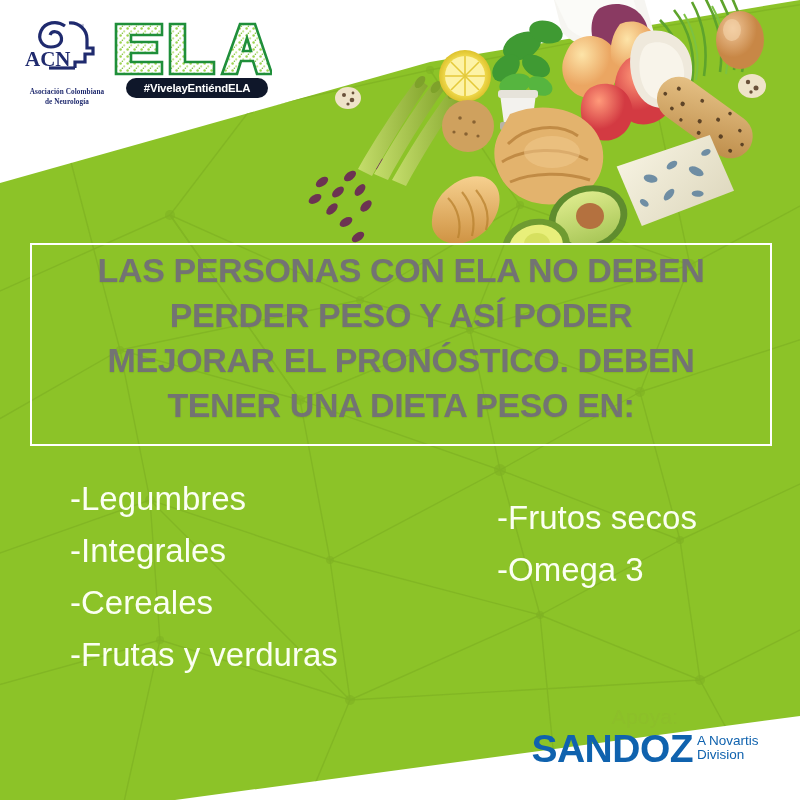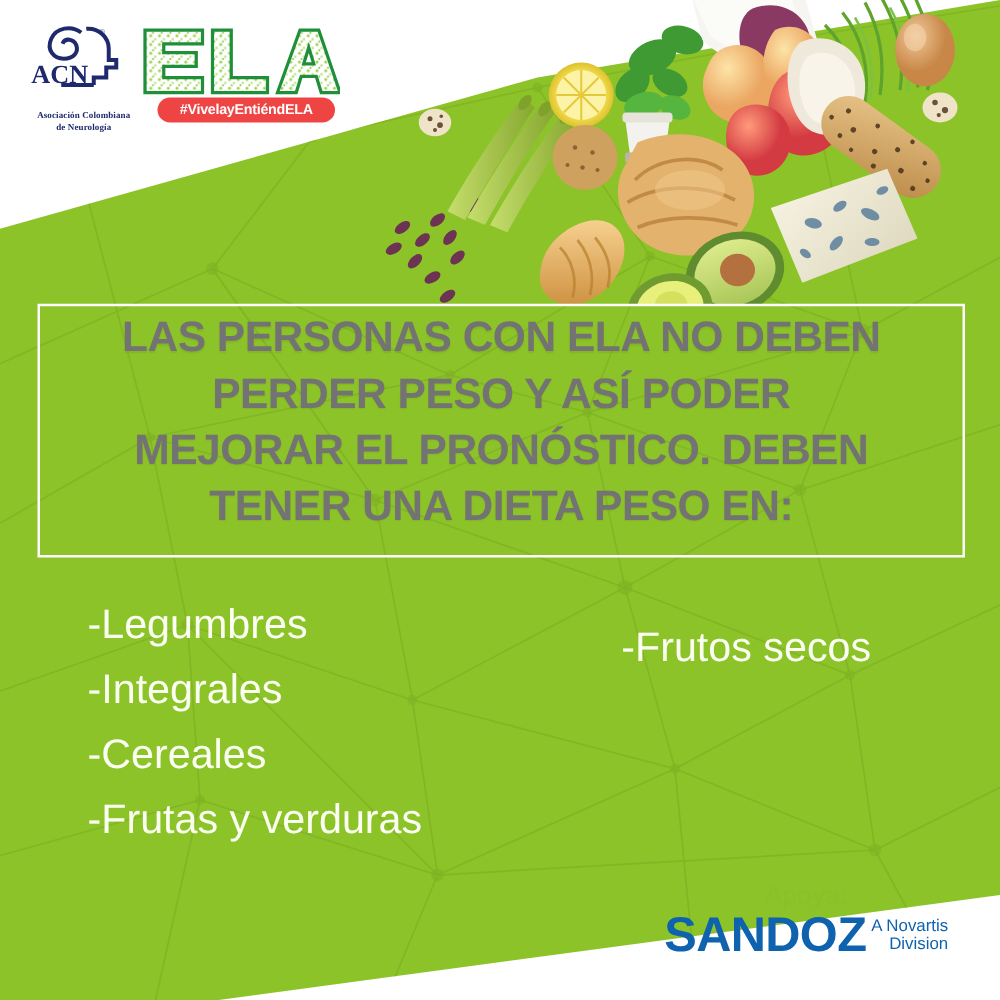--- a/index.html
+++ b/index.html
@@ -43,21 +43,21 @@
     font-size:7.2px;line-height:9.5px;color:#1f2a6e;font-weight:700;
     letter-spacing:.1px;margin-top:12px;
   }
 
   
   .ela-logo{position:absolute;left:112px;top:20px;width:160px;height:84px;}
   .ela-word{width:160px;height:58px;}
   .ela-pill{
     position:absolute;left:14px;top:58px;
     width:142px;height:20px;border-radius:10px;
-    background:#ef4444;
+    background:#0f172a;
     display:flex;align-items:center;justify-content:center;
   }
   .ela-pill span{
     color:#ffffff;font-size:11.4px;font-weight:700;letter-spacing:-0.2px;
     font-family:"Liberation Sans", sans-serif;
   }
 
   
   .headline-box{
     position:absolute;left:30px;top:243px;width:742px;height:203px;
@@ -91,21 +91,21 @@
   }
   .sandoz-row{
     display:flex;align-items:flex-start;justify-content:center;
     margin-top:3px;
   }
   .sandoz-word{
     color:#0f62ae;font-size:39px;font-weight:700;letter-spacing:-0.5px;line-height:33px;
   }
   .novartis{
     color:#0f62ae;font-size:13.5px;line-height:14px;font-weight:400;
-    text-align:right;margin-left:4px;margin-top:2px;
+    text-align:left;margin-left:4px;margin-top:2px;
   }
 </style>
 </head>
 <body>
 
 <div id="poster">
 
   <div class="green-field"></div>
 
   <div class="poly-net">
@@ -422,20 +422,21 @@
 
   <div class="col col-left">
     <span class="item">-Legumbres</span>
     <span class="item">-Integrales</span>
     <span class="item">-Cereales</span>
     <span class="item">-Frutas y verduras</span>
   </div>
 
   <div class="col col-right">
     <span class="item">-Frutos secos</span>
+    <span class="item">-Omega 3</span>
   </div>
 
   <div class="footer">
     <div class="apoya">Apoya:</div>
     <div class="sandoz-row">
       <div class="sandoz-word">SANDOZ</div>
       <div class="novartis">
         <div>A Novartis</div>
         <div>Division</div>
       </div>

